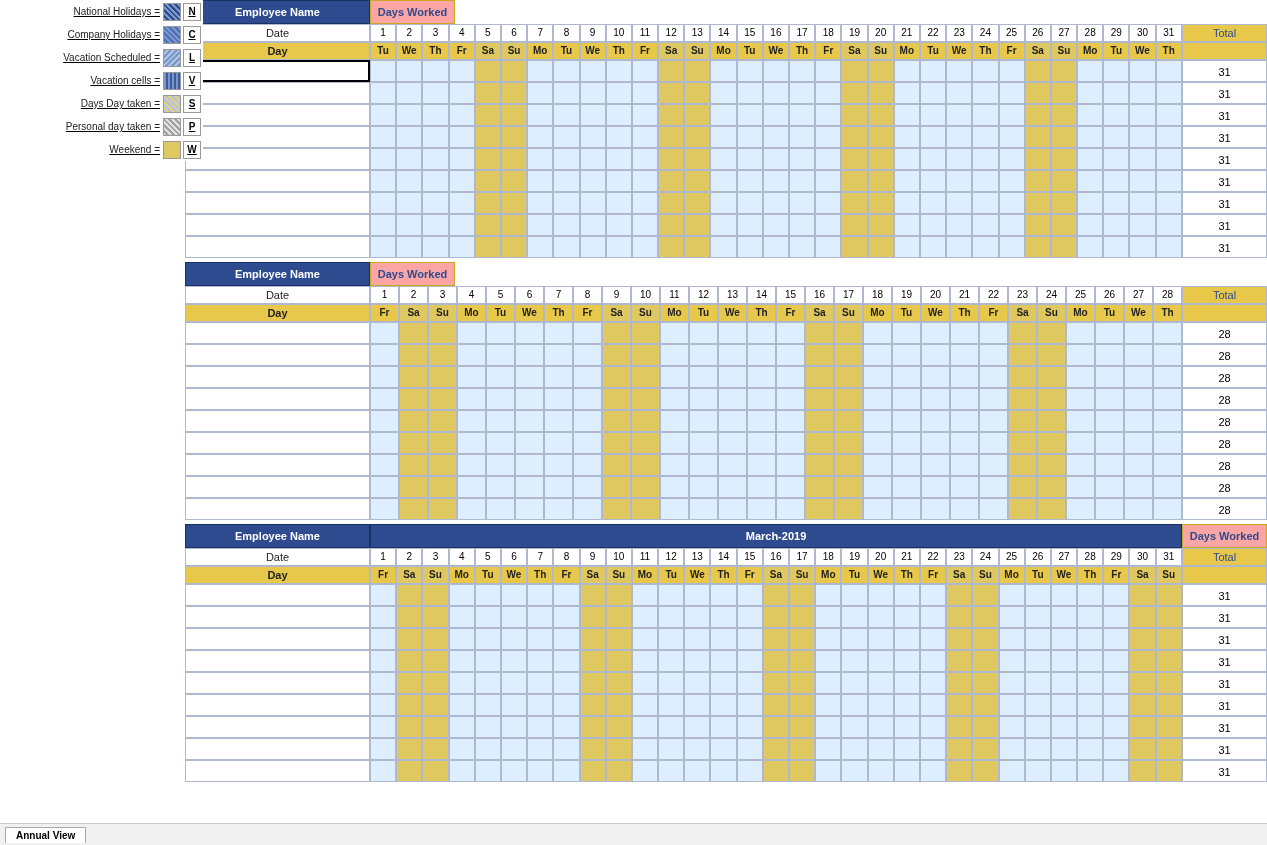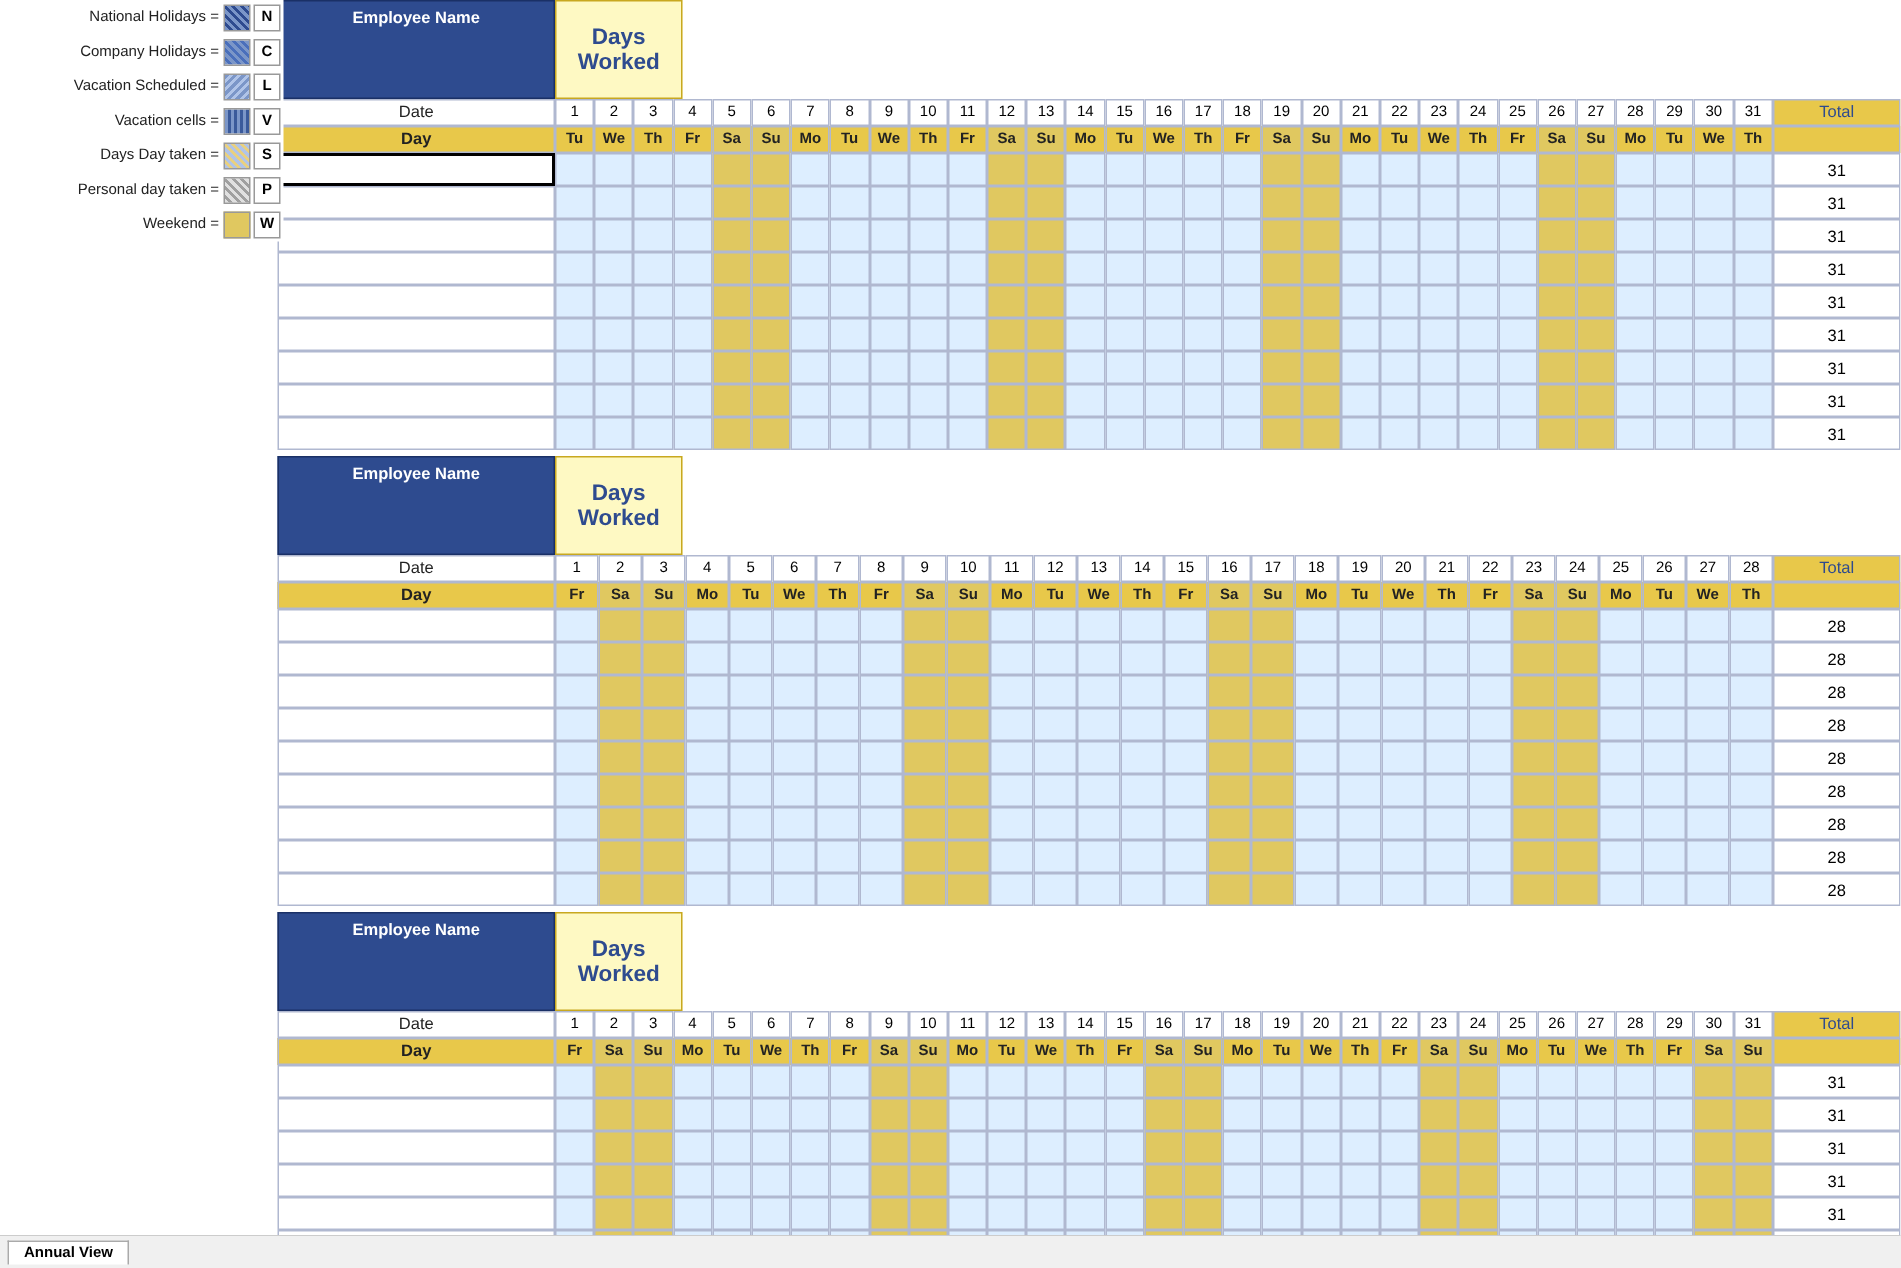--- a/index.html
+++ b/index.html
@@ -4,24 +4,25 @@
   <style>
     * { box-sizing: border-box; margin: 0; padding: 0; }
     body { font-family: Arial, sans-serif; font-size: 11px; background: #fff; overflow-x: auto; }
 
     .spreadsheet-container { width: 1267px; min-height: 845px; background: #fff; position: relative; }
 
     
     .legend-area {
       position: absolute;
       top: 0;
-      left: 4px;
+      left: 18px;
       width: 185px;
       background: #fff;
       z-index: 10;
+      text-decoration: underline;
     }
     .legend-row {
       display: flex;
       align-items: center;
       height: 23px;
       font-size: 10px;
       padding-right: 2px;
     }
     .legend-label {
       text-align: right;
@@ -88,27 +89,27 @@
       background: #2e4b8f;
       color: #fff;
       font-weight: bold;
       text-align: center;
       padding: 5px 0;
       border: 1px solid #1a3066;
     }
     .days-worked-col {
       width: 85px;
       min-width: 85px;
-      background: #fef9c3;
+      background: #fca5a5;
       color: #2e4b8f;
       font-weight: bold;
       text-align: center;
-      padding: 15px 0;
+      padding: 5px 0;
       border: 1px solid #c8a820;
-      font-size: 15px;
+      font-size: 11px;
     }
 
     
     .grid-row {
       display: flex;
       width: 100%;
     }
     .emp-name-cell {
       width: 185px;
       min-width: 185px;
@@ -1084,20 +1085,21 @@
             <div class="data-day-cell"></div>
             <div class="data-day-cell"></div>
             <div class="data-day-cell"></div>
             <div class="data-day-cell"></div>
           </div>
           <div class="data-total-cell">28</div>
         </div>
         <div class="section-gap"></div>
         <div class="grid-row">
           <div class="employee-col-header">Employee Name</div>
+          <div class="month-span">March-2019</div>
           <div class="days-worked-col">Days Worked</div>
         </div>
         <div class="grid-row">
           <div class="emp-name-cell">Date</div>
           <div class="day-cells-area">
             <div class="day-cell header-date">1</div>
             <div class="day-cell header-date">2</div>
             <div class="day-cell header-date">3</div>
             <div class="day-cell header-date">4</div>
             <div class="day-cell header-date">5</div>

